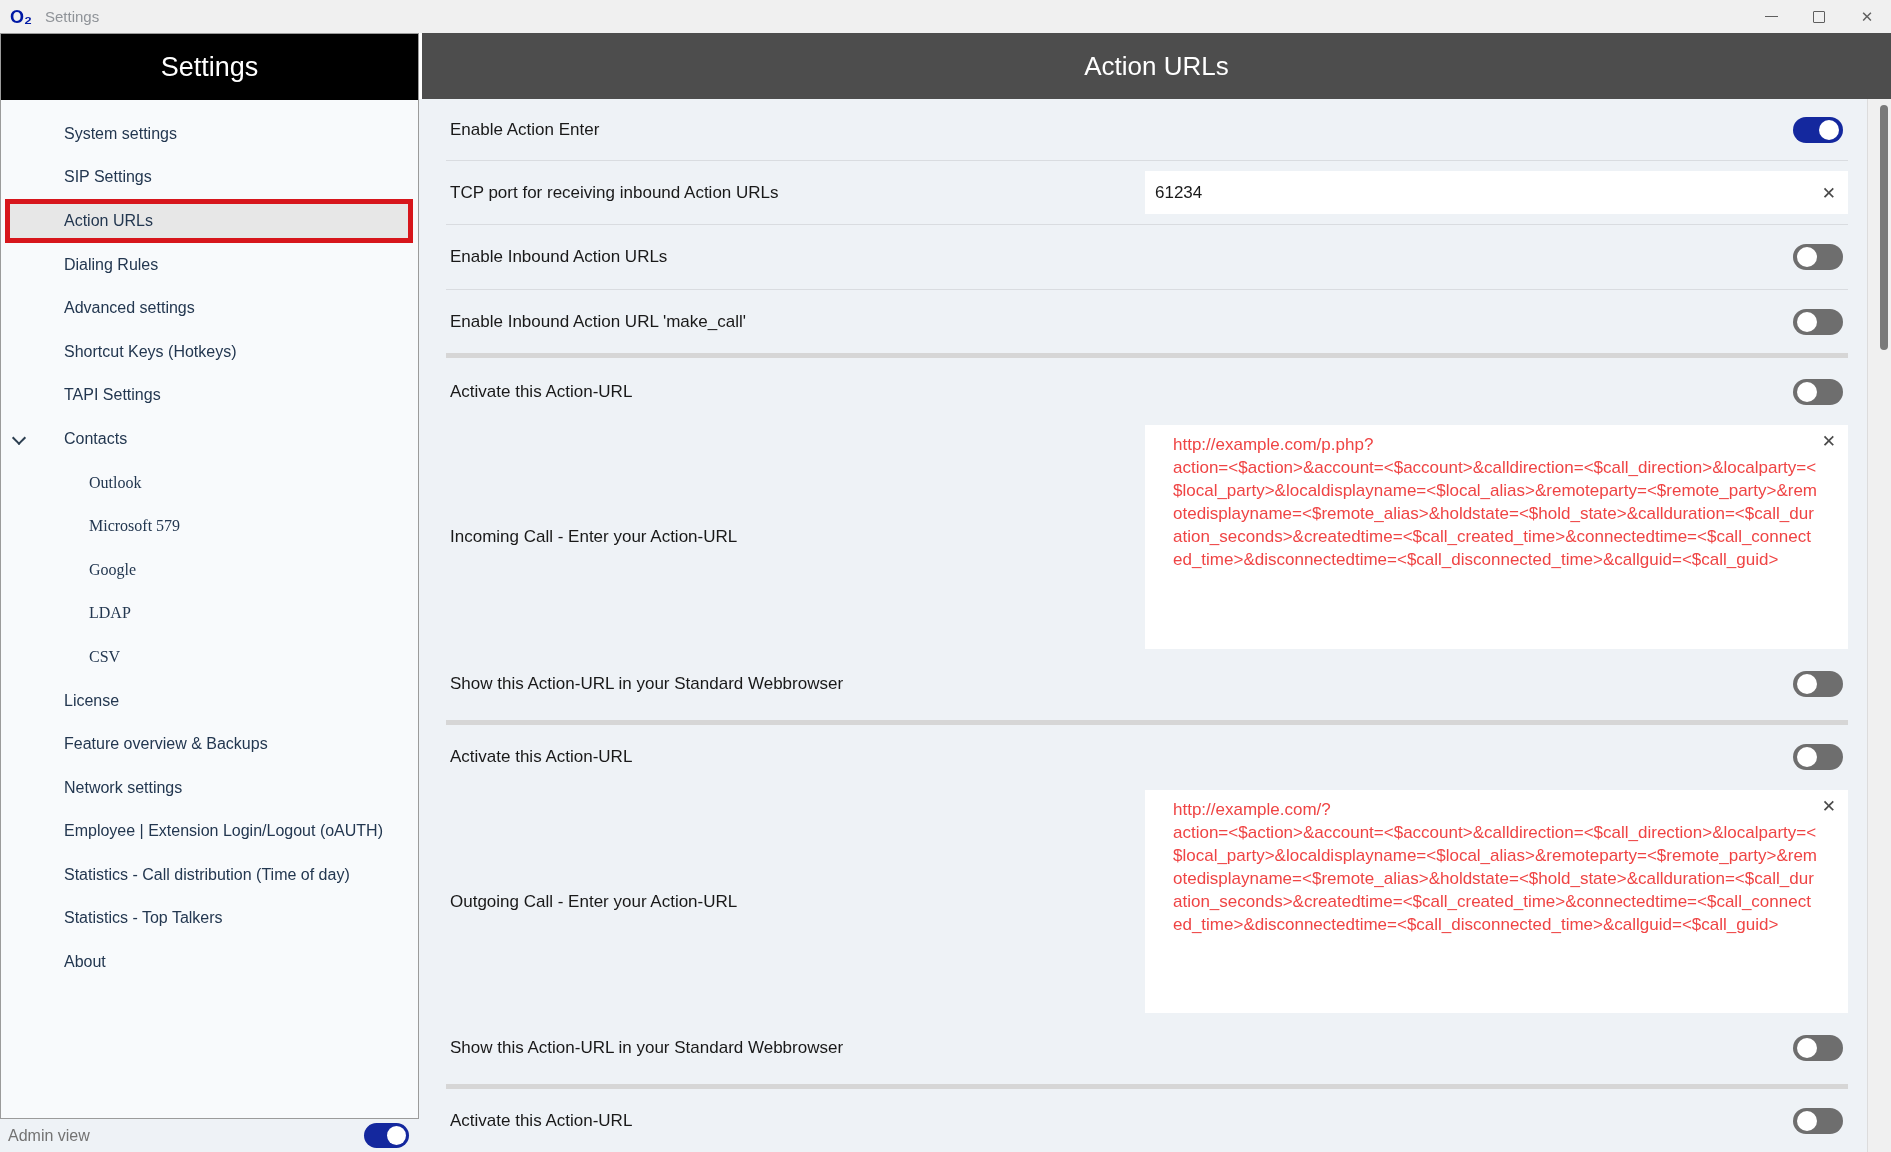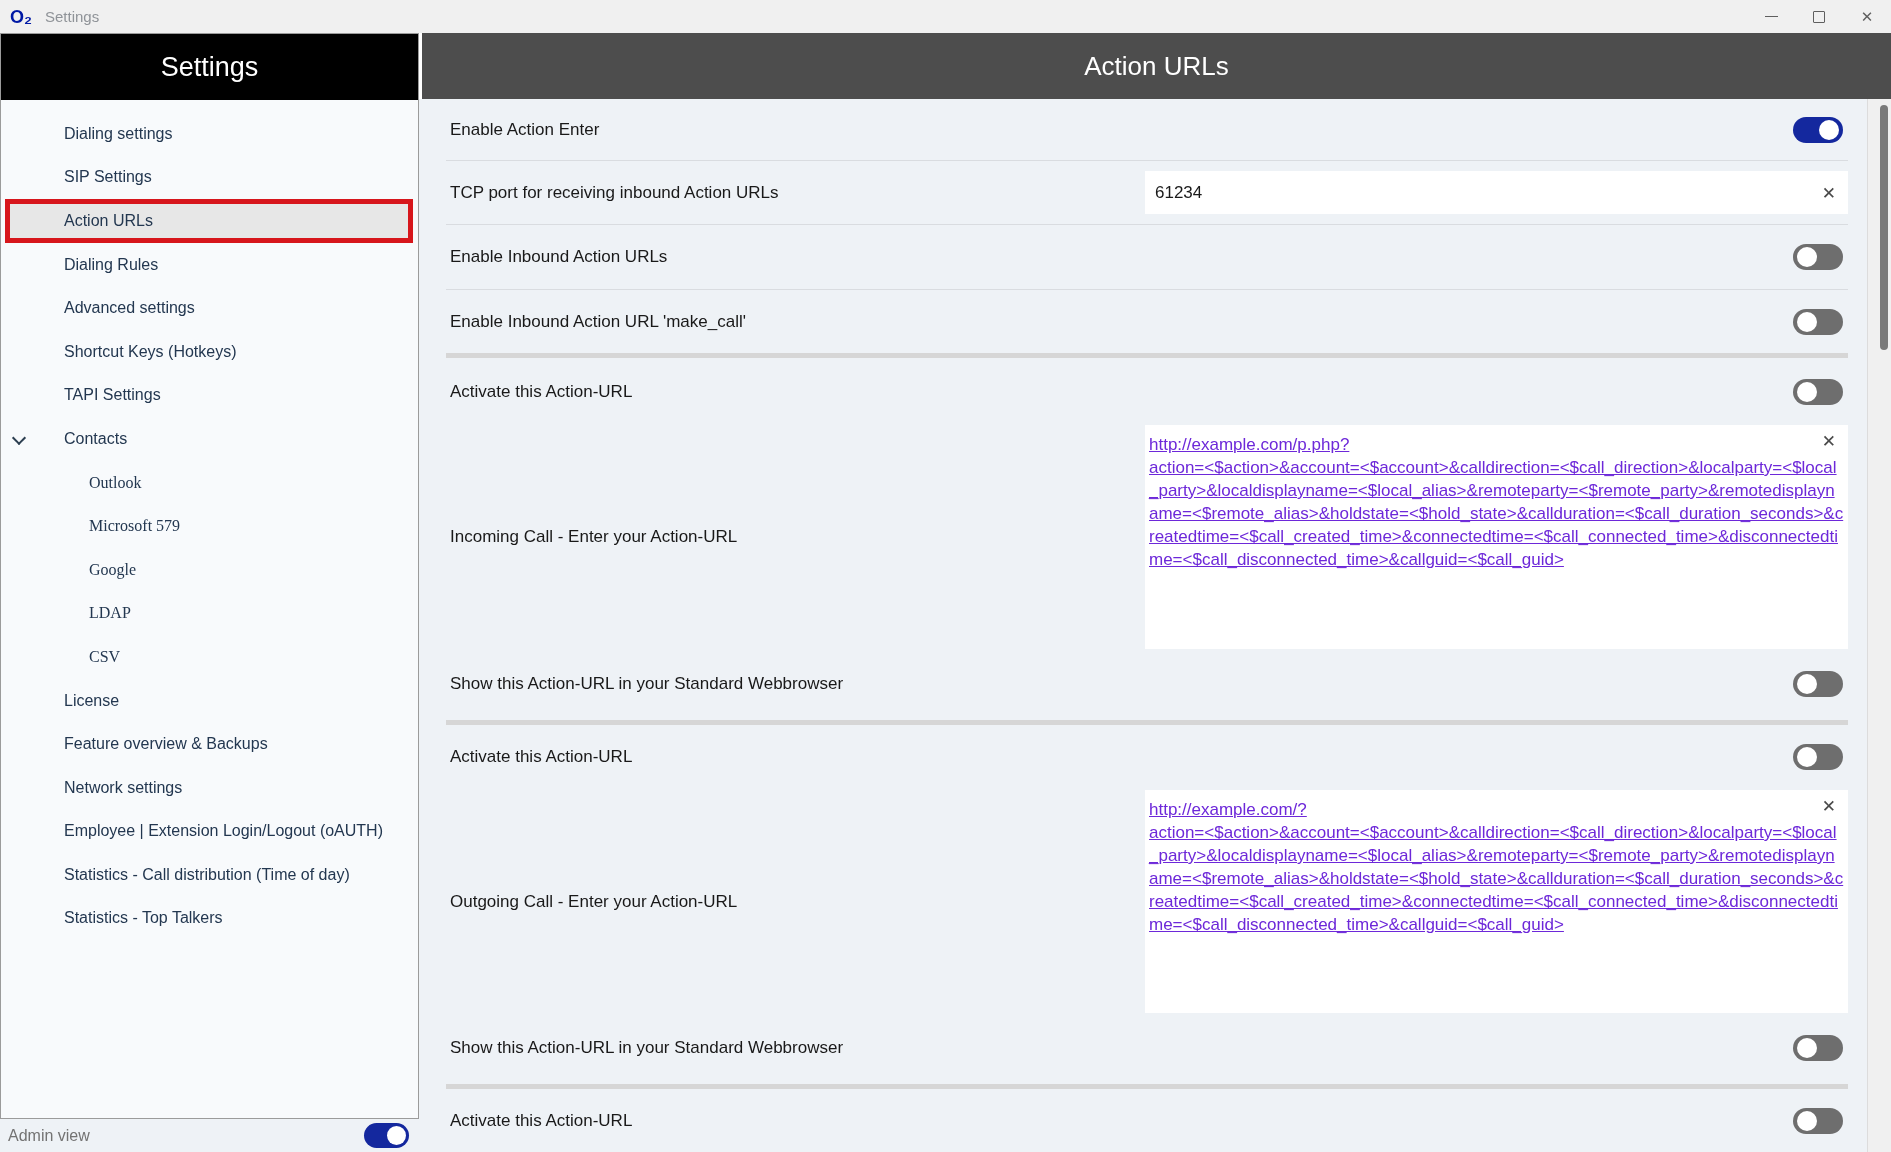--- a/index.html
+++ b/index.html
@@ -62,22 +62,22 @@
   .toggle.small::after { width:19px; height:19px; }
   .toggle.small.on::after { left:23px; }
 
   
   .field { position:absolute; left:726px; width:703px; background:#ffffff; }
   .field.single { height:43px; display:flex; align-items:center; }
   .field-value { margin-left:10px; font-size:17px; color:#1a1a1a; }
   .clear-btn { position:absolute; right:12px; top:50%; transform:translateY(-50%);
                color:#4a4a4a; font-size:17px; cursor:pointer; line-height:1; }
   .field.multi .clear-btn { top:16px; }
-  .url-text { padding:8px 4px; font-size:17px; line-height:23px; color:#6d28d9;
-              white-space:pre-wrap; word-break:break-all;text-decoration:underline; }
+  .url-text { padding:8px 28px; font-size:17px; line-height:23px; color:#ef4444;
+              white-space:pre-wrap; word-break:break-all; }
 
   
   .scroll-track { position:absolute; top:66px; right:0; bottom:0; width:24px;
                   background:#f0f0f0; border-left:1px solid #dcdcdc; }
   .scroll-thumb { position:absolute; top:6px; right:3px; width:8px; height:245px;
                   border-radius:4px; background:#7a7a7a; cursor:pointer; }
 </style>
 </head>
 <body>
 
@@ -94,21 +94,21 @@
     <div class="win-btn">
         <span class="glyph-close">✕</span>
       </div>
   </div>
 </div>
 
 <div class="sidebar">
   <div class="sidebar-header">Settings</div>
   <div class="nav">
     <div class="nav-item">
-        <span class="nav-label">Dialing settings</span>
+        <span class="nav-label">System settings</span>
       </div>
     <div class="nav-item">
         <span class="nav-label">SIP Settings</span>
       </div>
     <div class="nav-item">
       <span class="sel-overlay"></span>
       <span class="nav-label">Action URLs</span>
     </div>
     <div class="nav-item">
         <span class="nav-label">Dialing Rules</span>
@@ -151,20 +151,23 @@
         <span class="nav-label">Network settings</span>
       </div>
     <div class="nav-item">
         <span class="nav-label">Employee | Extension Login/Logout (oAUTH)</span>
       </div>
     <div class="nav-item">
         <span class="nav-label">Statistics - Call distribution (Time of day)</span>
       </div>
     <div class="nav-item">
         <span class="nav-label">Statistics - Top Talkers</span>
+      </div>
+    <div class="nav-item">
+        <span class="nav-label">About</span>
       </div>
   </div>
 </div>
 
 <div class="admin-footer">
   <span class="admin-label">Admin view</span>
   <div class="toggle small on"></div>
 </div>
 
 <div class="main">

